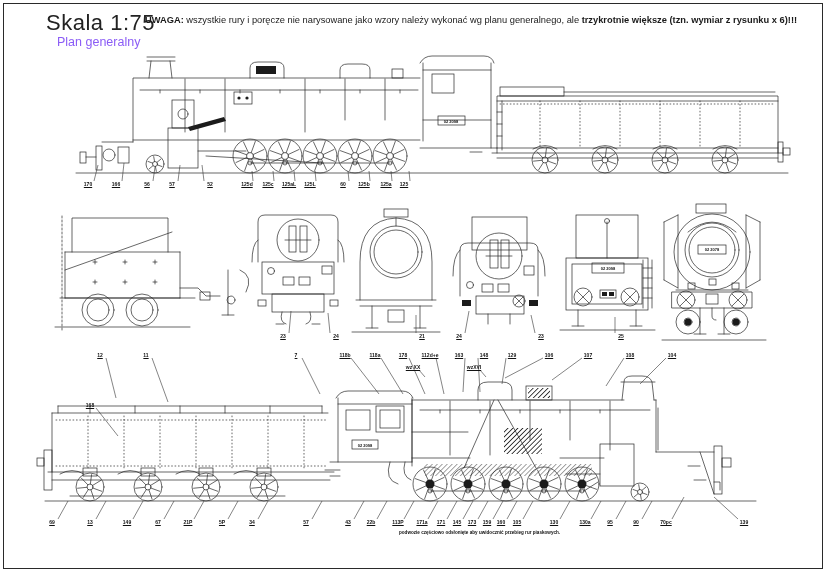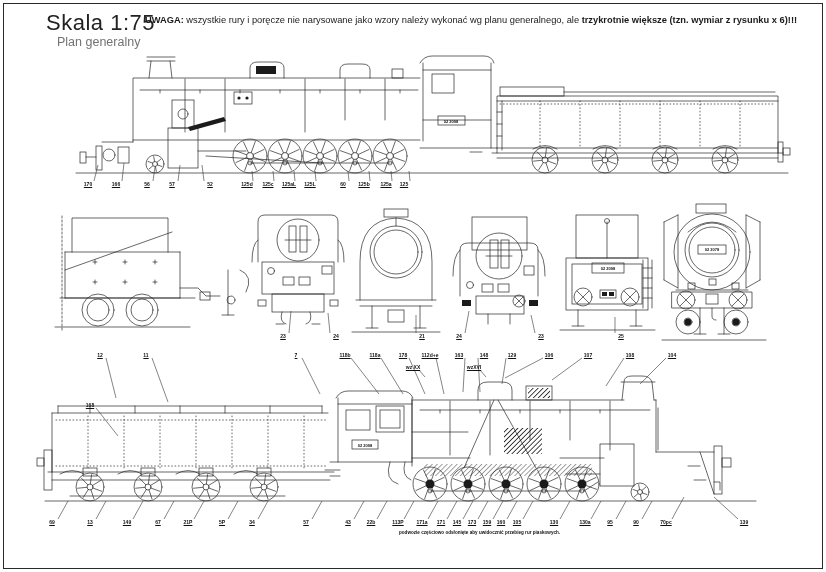--- a/index.html
+++ b/index.html
@@ -1,20 +1,20 @@
 <!DOCTYPE html>
 <html><head>
 <meta charset="utf-8">
 <style>
   html,body{margin:0;padding:0;background:#fff;}
   #page{position:relative;width:826px;height:572px;background:#fff;overflow:hidden;
         font-family:"Liberation Sans",sans-serif;color:#111;}
   #border{position:absolute;left:3px;top:3px;right:3px;bottom:3px;border:1px solid #2a2a2a;}
   #title{position:absolute;left:46px;top:10px;font-size:22px;letter-spacing:.5px;color:#222;}
-  #subtitle{position:absolute;left:57px;top:35px;font-size:12.5px;color:#737373;}
+  #subtitle{position:absolute;left:57px;top:35px;font-size:12.5px;color:#8b5cf6;}
   #warning{position:absolute;left:145px;top:15px;font-size:9.3px;white-space:nowrap;color:#1a1a1a;}
   #warning b{font-weight:bold;}
   #note{position:absolute;left:399px;top:530px;font-size:4.6px;font-weight:bold;color:#111;}
   svg{position:absolute;left:0;top:0;}
   .callout{position:absolute;font-size:5px;font-weight:bold;text-decoration:underline;
            transform:translate(-50%,0);white-space:nowrap;color:#111;}
   .plate{position:absolute;font-size:4px;font-weight:bold;transform:translate(-50%,-50%);
          white-space:nowrap;color:#111;}
   .fill{fill:#1b1b1b;stroke:none;}
   .riv{stroke-dasharray:0.8 2.6;stroke-linecap:round;}

